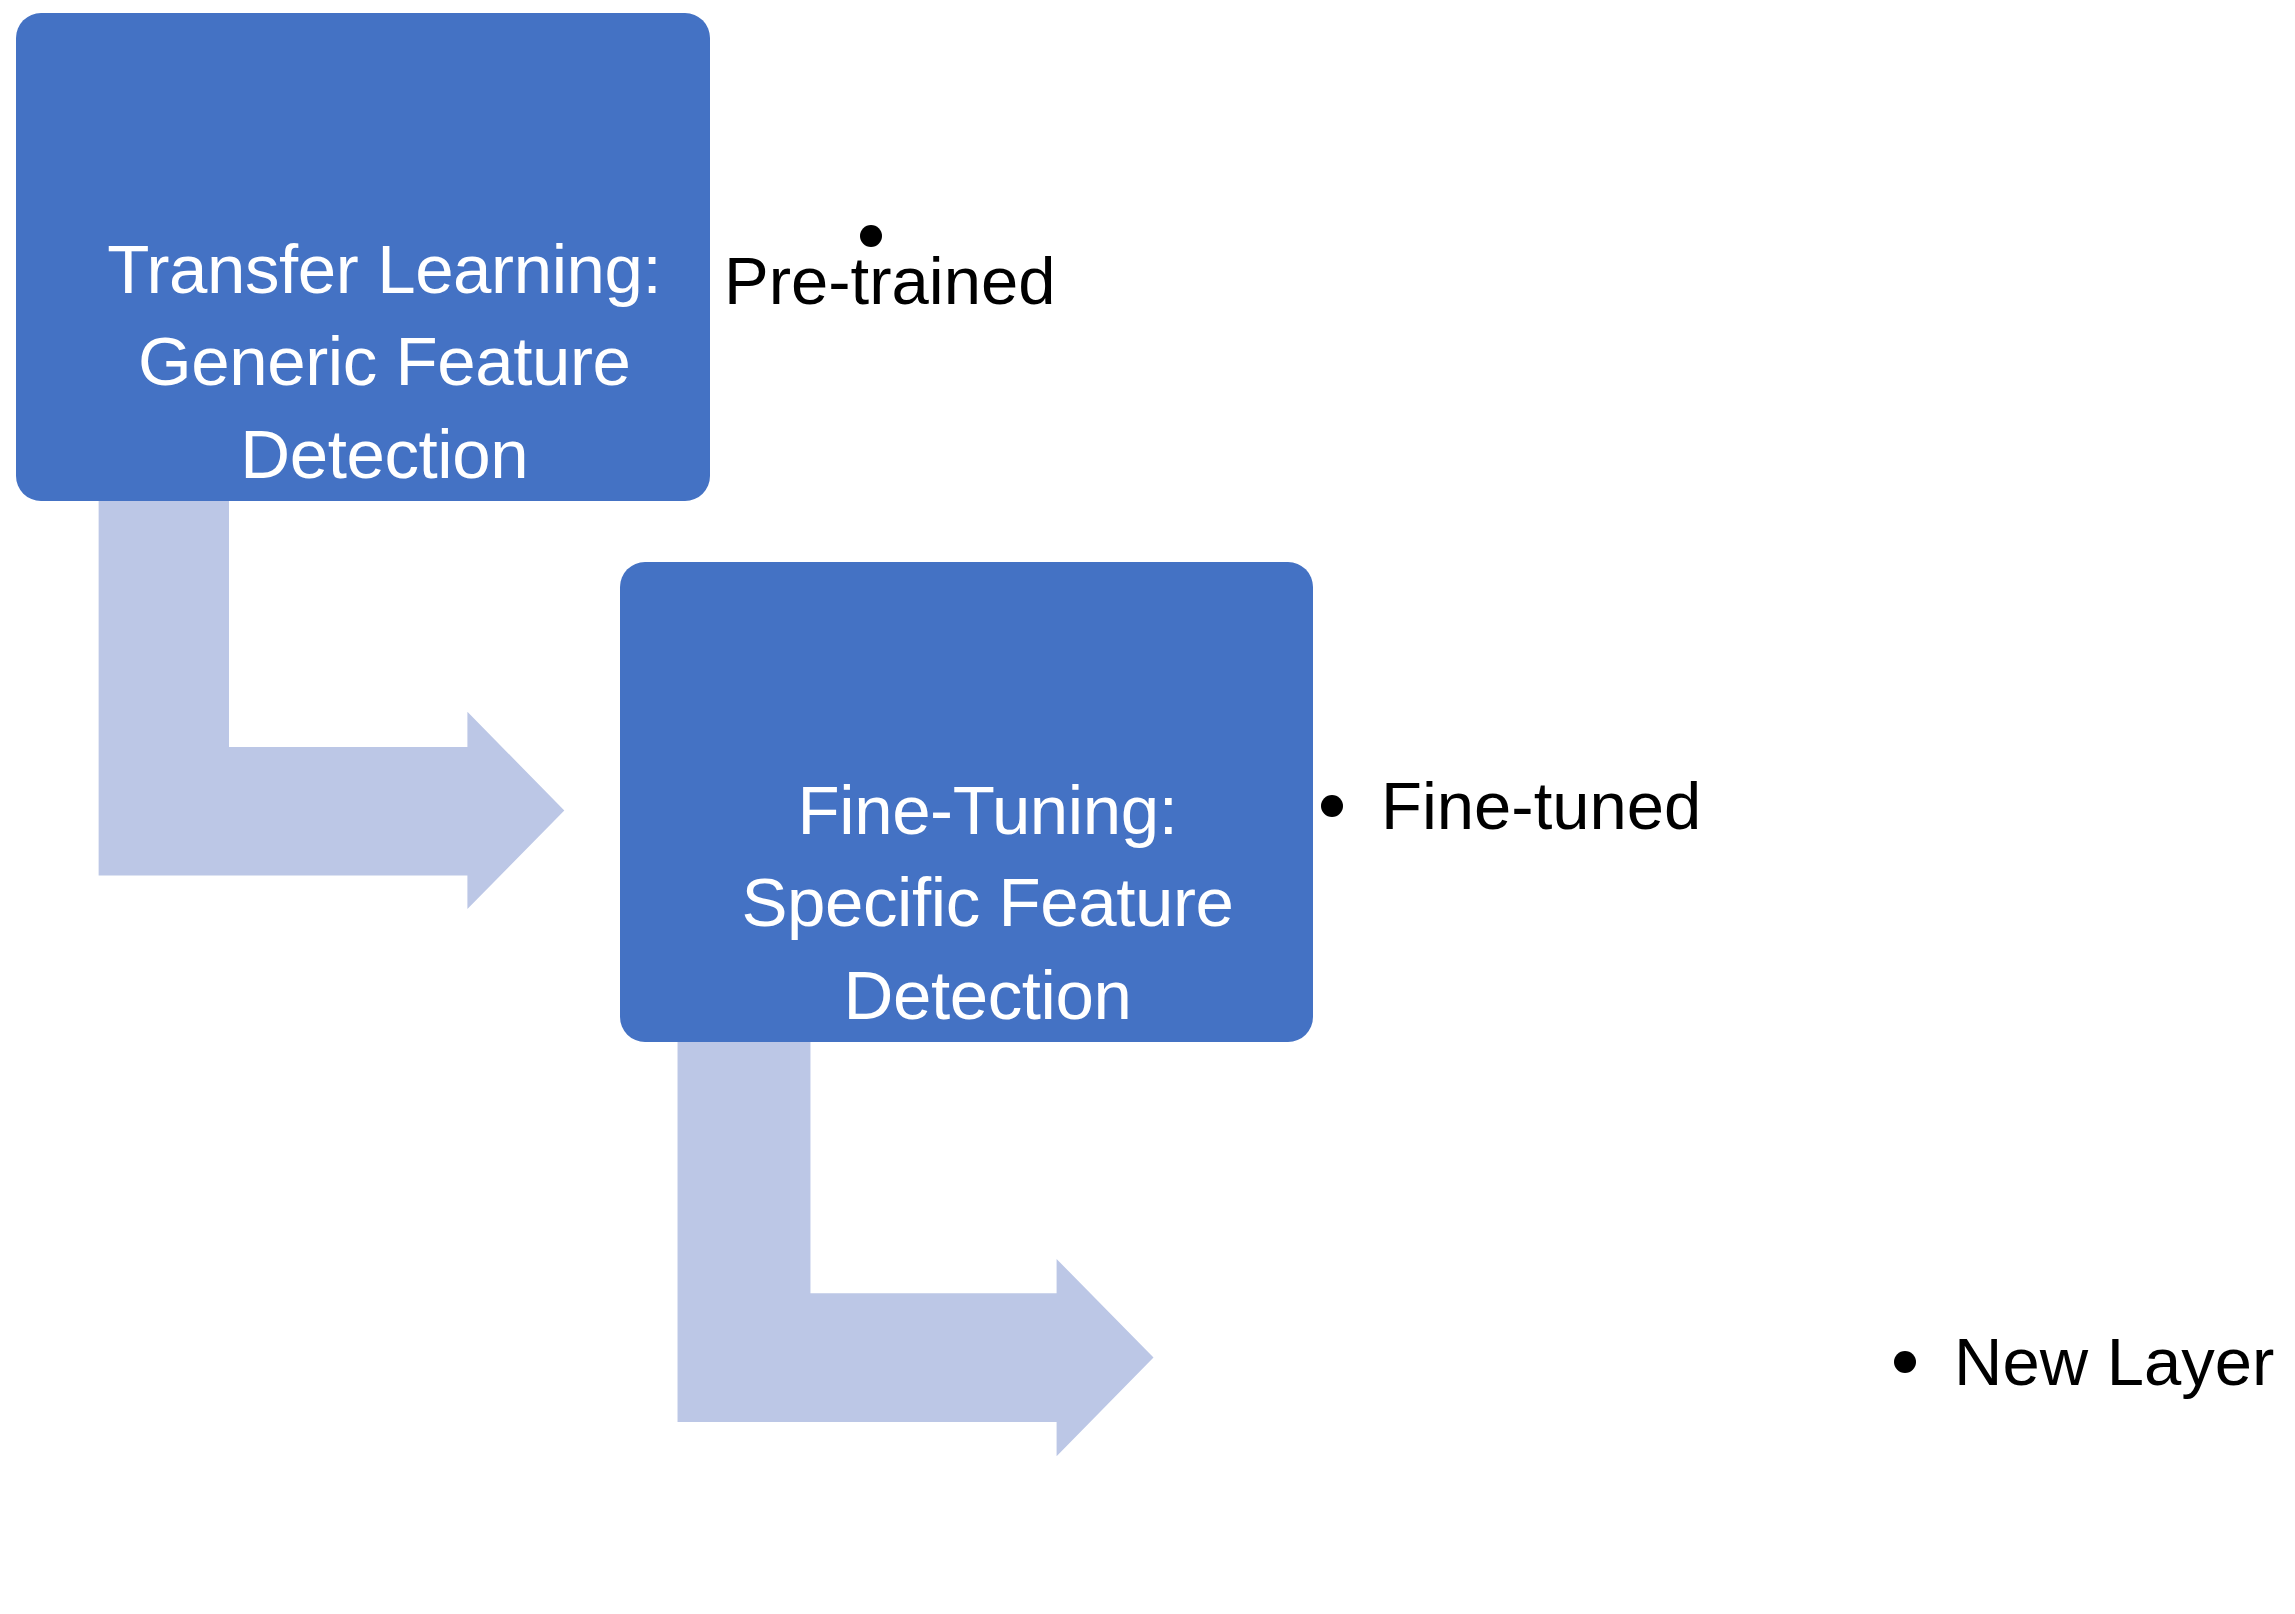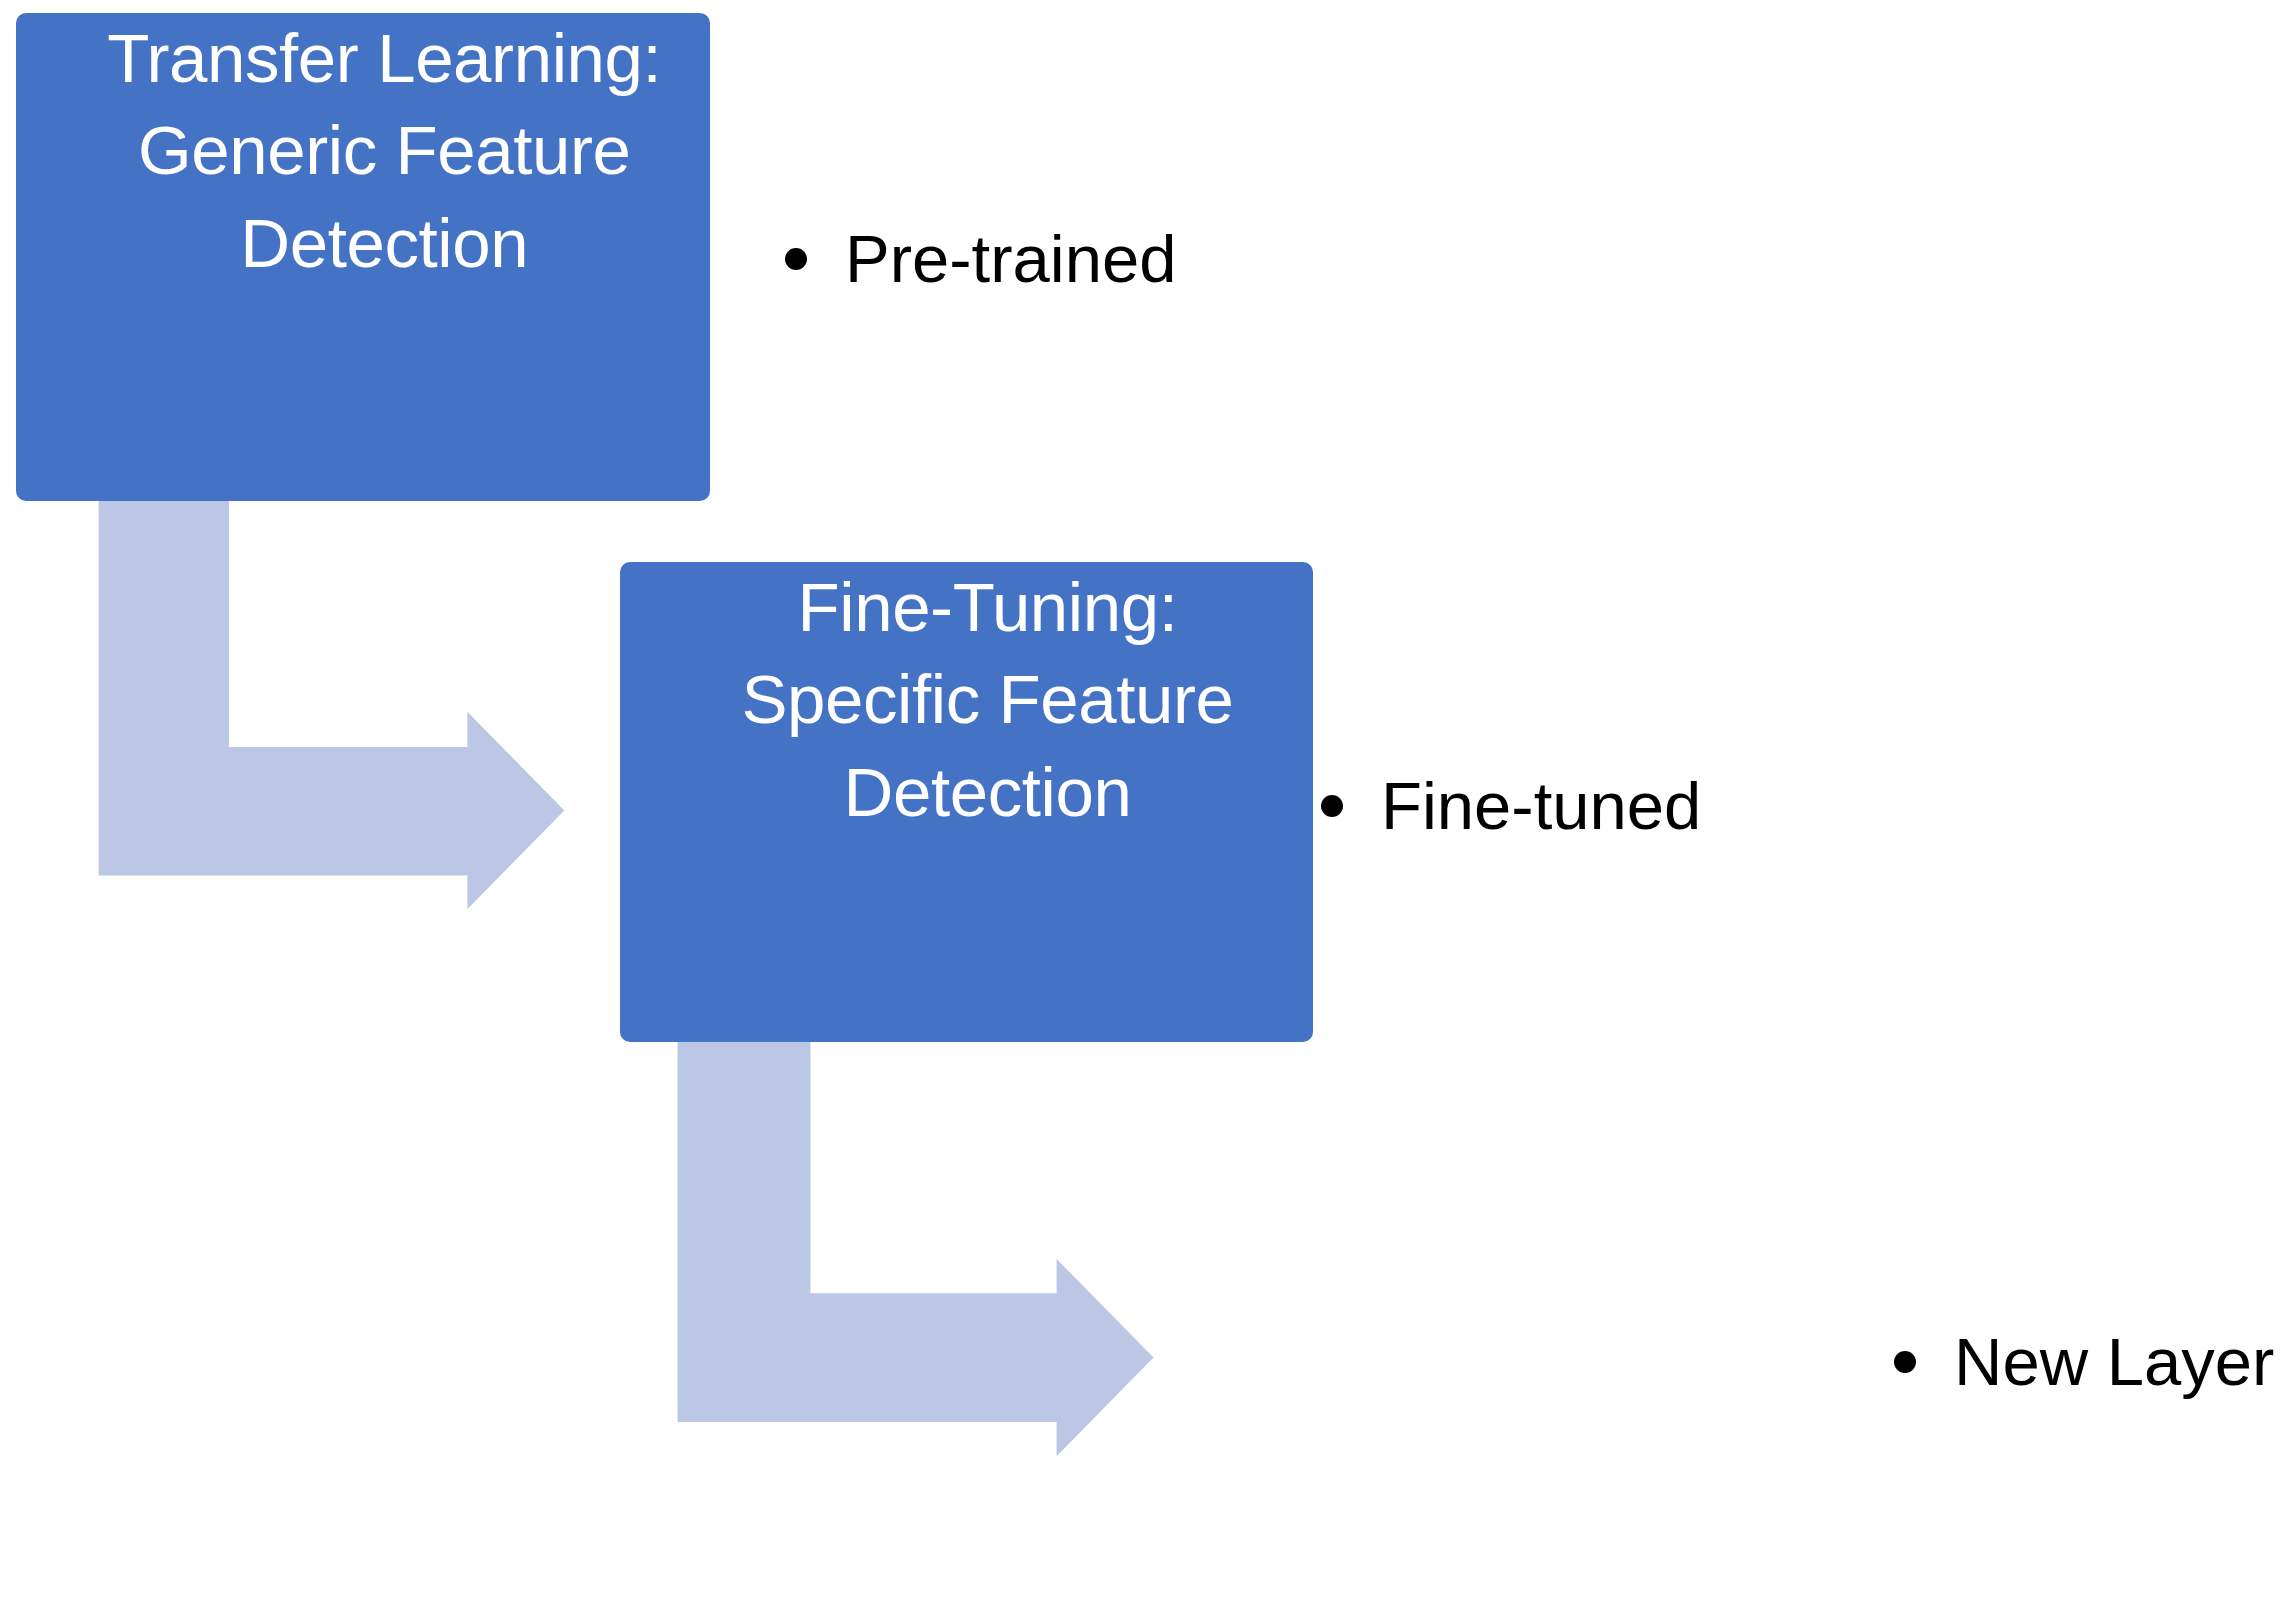--- a/index.html
+++ b/index.html
@@ -12,23 +12,23 @@
     position: relative;
     width: 2295px;
     height: 1614px;
     background: #ffffff;
     overflow: hidden;
     font-family: "Liberation Sans", sans-serif;
   }
   .stage-box {
     position: absolute;
     background: #4472C4;
-    border-radius: 10px;
+    border-radius: 25px;
     display: flex;
-    align-items: flex-start;
+    align-items: flex-end;
     justify-content: center;
     box-sizing: border-box;
     padding-left: 42px;
   }
   .stage-label {
     color: #ffffff;
     font-family: "Liberation Sans", sans-serif;
     font-size: 69px;
     line-height: 1.34;
     text-align: center;
@@ -65,21 +65,21 @@
   }
   .bullet-dot {
     width: 22px;
     height: 22px;
     border-radius: 50%;
     background: #000000;
     display: inline-block;
     margin-right: 38px;
     flex: 0 0 auto;
   }
-  #note-1 { left: 785px;  top: 225px; }
+  #note-1 { left: 724px;  top: 225px; flex-direction: column; }
   #note-2 { left: 1321px; top: 772px; }
   #note-3 { left: 1894px; top: 1328px; }
 </style>
 </head>
 <body>
 
 <div id="canvas">
 
   <svg class="flow-arrow" id="arrow-1" viewBox="0 0 2676 1882" preserveAspectRatio="none" xmlns="http://www.w3.org/2000/svg">
     <polygon points="115,584 267,584 267,871 545,871 545,830 658,945 545,1060 545,1021 115,1021" fill="#BCC7E6"></polygon>

